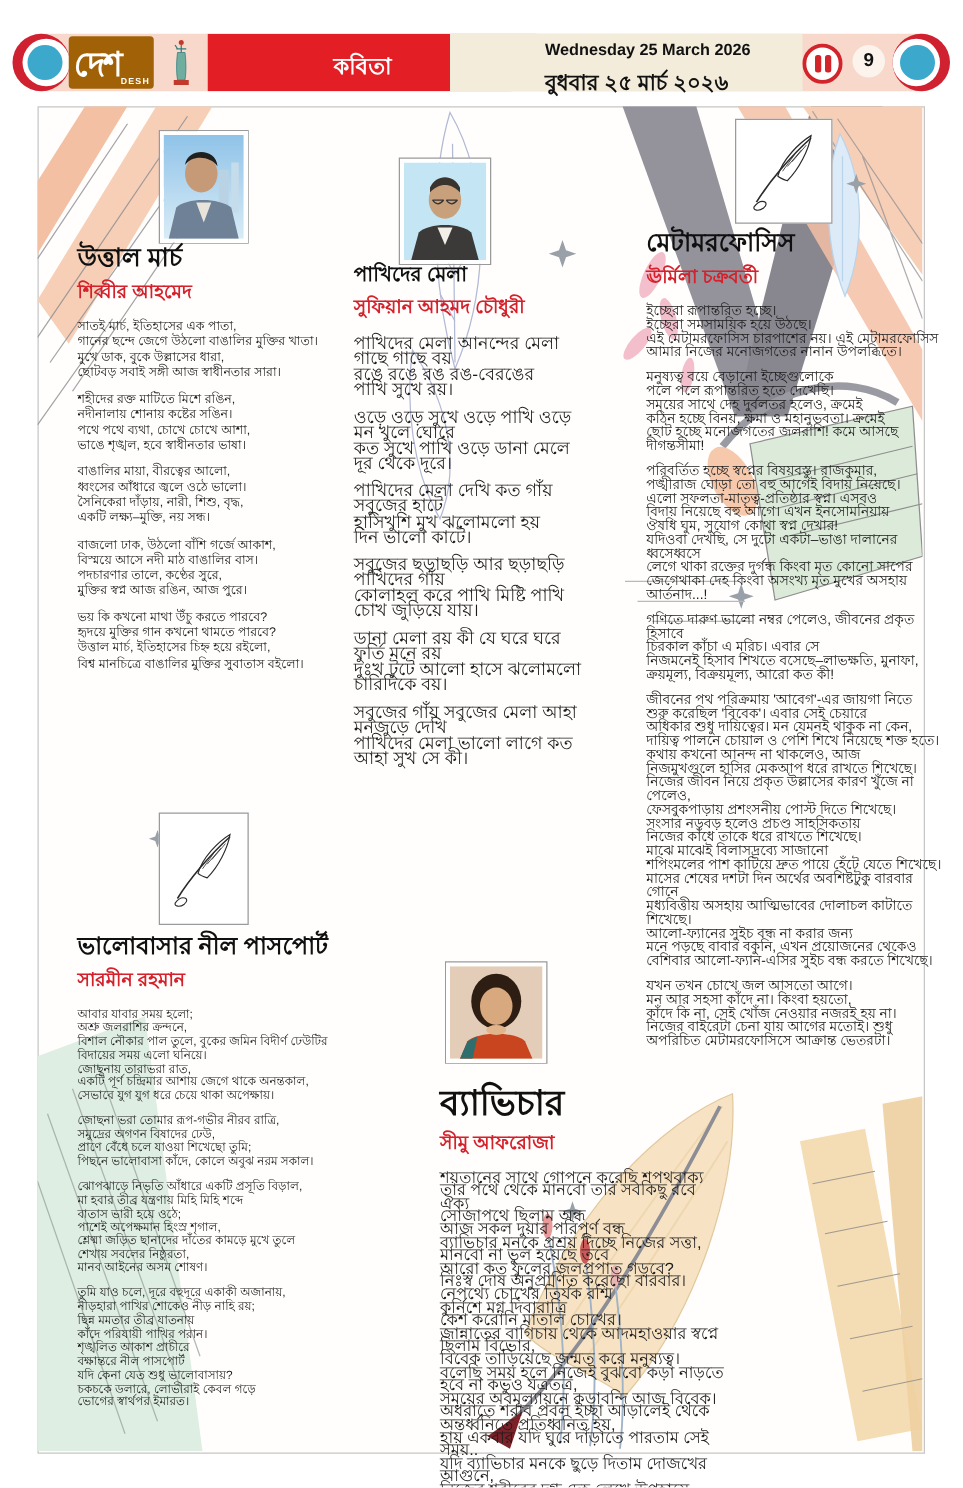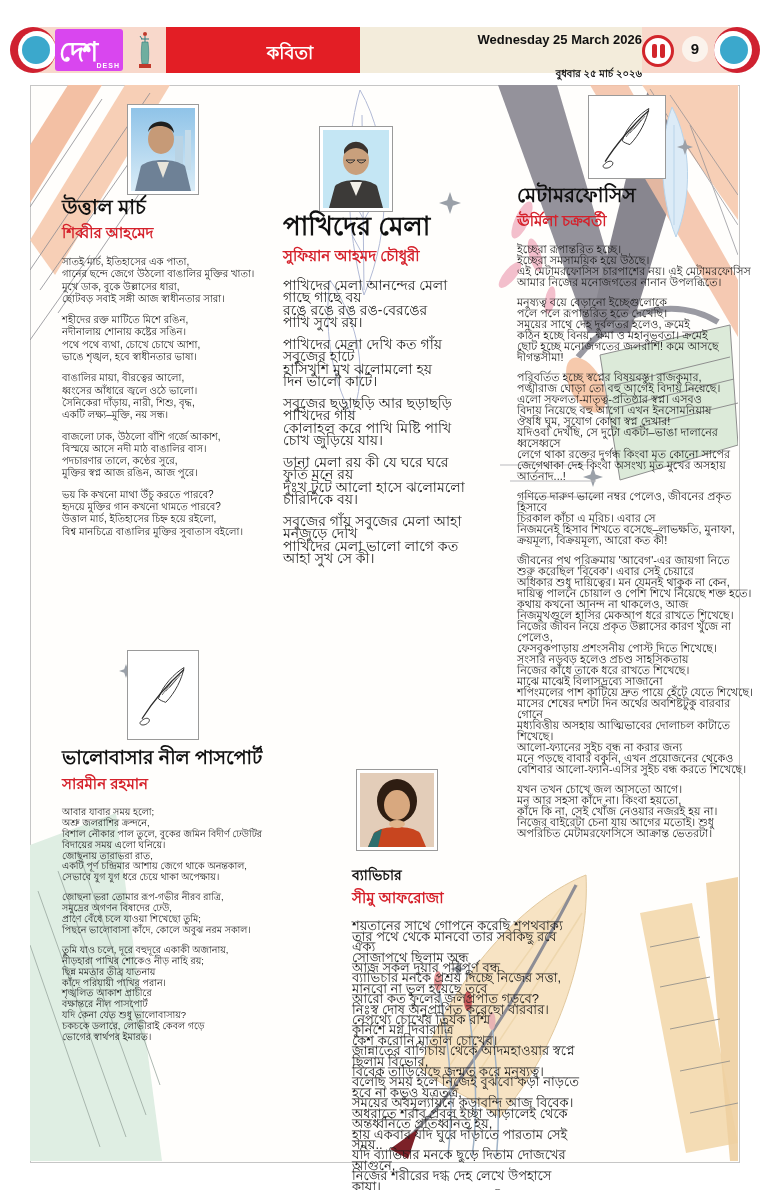--- a/index.html
+++ b/index.html
@@ -7,32 +7,32 @@
         font-family:"Liberation Sans","DejaVu Sans",sans-serif;}
   
   .strip{position:absolute;left:30px;top:27px;width:710px;height:46px;background:#f8d8cb;z-index:5;}
   .cap{position:absolute;top:0;width:46px;height:46px;}
   .cap i{position:absolute;border-radius:50%;display:block;}
   .cap .c-red{left:-14px;top:0;width:46px;height:46px;background:#cf2130;}
   .cap .c-white{left:-6px;top:4px;width:38px;height:38px;background:#fff;}
   .cap .c-blue{left:-2px;top:9px;width:28px;height:28px;background:#3ba8cc;}
   .cap.left{left:-6px;}
   .cap.right{right:-6px;transform:scaleX(-1);}
-  .logo-box{position:absolute;left:25px;top:2px;width:68px;height:42px;background:#d946ef;border-radius:3px;
+  .logo-box{position:absolute;left:25px;top:2px;width:68px;height:42px;background:#a16207;border-radius:3px;
             color:#fff;overflow:hidden;}
   .logo-box .bn{position:absolute;left:4px;top:2px;font-size:27px;font-weight:bold;letter-spacing:-2px;}
   .logo-box .en{position:absolute;right:3px;bottom:2px;font-size:7px;font-weight:bold;letter-spacing:1px;}
   .statue{position:absolute;left:104px;top:3px;width:22px;height:40px;}
   .banner{position:absolute;left:136px;top:0;width:300px;height:46px;}
   .banner-label{position:absolute;left:160px;top:12px;width:200px;text-align:center;color:#fff;
                 font-size:18px;font-weight:bold;z-index:2;}
   .cream{position:absolute;left:330px;top:0;width:282px;height:46px;background:#f3ecdb;}
-  .datebox{position:absolute;left:406px;top:5px;width:206px;text-align:right;z-index:2;color:#111;}
+  .datebox{position:absolute;left:406px;top:5px;width:206px;text-align:left;z-index:2;color:#111;}
   .datebox .en{font-size:13px;font-weight:bold;}
-  .datebox .bn{font-size:10px;font-weight:bold;margin-top:19px;}
+  .datebox .bn{font-size:17px;font-weight:bold;margin-top:6px;}
   .mark{position:absolute;left:612px;top:8px;width:26px;height:26px;border-radius:50%;
         background:#fff;border:3px solid #d2252b;display:flex;gap:3px;align-items:center;justify-content:center;}
   .mark i{width:5px;height:14px;border-radius:2px;background:#d2252b;display:block;}
   .pagenum{position:absolute;left:652px;top:9px;width:26px;height:26px;border-radius:50%;background:#fbf3ec;
            text-align:center;line-height:26px;font-size:15px;font-weight:bold;color:#111;}
   
   .frame{position:absolute;left:30px;top:85px;width:708px;height:1076px;border:1px solid #c6c6c6;
          background:#fffefc;z-index:0;}
   .decor{position:absolute;left:30px;top:85px;z-index:1;pointer-events:none;}
   
@@ -227,24 +227,25 @@
     <div class="body" style="font-size:10px;line-height:12.3px;">
         <p class="stanza">সাতই মার্চ, ইতিহাসের এক পাতা,<br>গানের ছন্দে জেগে উঠলো বাঙালির মুক্তির খাতা।<br>মুখে ডাক, বুকে উল্লাসের ধারা,<br>ছোটবড় সবাই সঙ্গী আজ স্বাধীনতার সারা।</p>
         <p class="stanza">শহীদের রক্ত মাটিতে মিশে রঙিন,<br>নদীনালায় শোনায় কষ্টের সঙিন।<br>পথে পথে ব্যথা, চোখে চোখে আশা,<br>ভাঙে শৃঙ্খল, হবে স্বাধীনতার ভাষা।</p>
         <p class="stanza">বাঙালির মায়া, বীরত্বের আলো,<br>ধ্বংসের আঁধারে জ্বলে ওঠে ভালো।<br>সৈনিকেরা দাঁড়ায়, নারী, শিশু, বৃদ্ধ,<br>একটি লক্ষ্য–মুক্তি, নয় সন্ধ।</p>
         <p class="stanza">বাজলো ঢাক, উঠলো বাঁশি গর্জে আকাশ,<br>বিস্ময়ে আসে নদী মাঠ বাঙালির বাস।<br>পদচারণার তালে, কণ্ঠের সুরে,<br>মুক্তির স্বপ্ন আজ রঙিন, আজ পুরে।</p>
         <p class="stanza">ভয় কি কখনো মাথা উঁচু করতে পারবে?<br>হৃদয়ে মুক্তির গান কখনো থামতে পারবে?<br>উত্তাল মার্চ, ইতিহাসের চিহ্ন হয়ে রইলো,<br>বিশ্ব মানচিত্রে বাঙালির মুক্তির সুবাতাস বইলো।</p>
       </div>
   </section>
 
   <section class="article" style="left:283px;top:212px;width:195px;">
-    <h2 class="title" style="font-size:26px;">পাখিদের মেলা</h2>
+    <h2 class="title" style="font-size:16px;">পাখিদের মেলা</h2>
     <div class="author">সুফিয়ান আহমদ চৌধুরী</div>
     <div class="body" style="font-size:14px;line-height:12.5px;">
         <p class="stanza">পাখিদের মেলা আনন্দের মেলা<br>গাছে গাছে বয়<br>রঙে রঙে রঙ রঙ-বেরঙের<br>পাখি সুখে রয়।</p>
+        <p class="stanza">ওড়ে ওড়ে সুখে ওড়ে পাখি ওড়ে<br>মন খুলে ঘোরে<br>কত সুখে পাখি ওড়ে ডানা মেলে<br>দূর থেকে দূরে।</p>
         <p class="stanza">পাখিদের মেলা দেখি কত গাঁয়<br>সবুজের হাটে<br>হাসিখুশি মুখ ঝলোমলো হয়<br>দিন ভালো কাটে।</p>
         <p class="stanza">সবুজের ছড়াছড়ি আর ছড়াছড়ি<br>পাখিদের গাঁয়<br>কোলাহল করে পাখি মিষ্টি পাখি<br>চোখ জুড়িয়ে যায়।</p>
         <p class="stanza">ডানা মেলা রয় কী যে ঘরে ঘরে<br>ফুর্তি মনে রয়<br>দুঃখ টুটে আলো হাসে ঝলোমলো<br>চারিদিকে বয়।</p>
         <p class="stanza">সবুজের গাঁয় সবুজের মেলা আহা<br>মনজুড়ে দেখি<br>পাখিদের মেলা ভালো লাগে কত<br>আহা সুখ সে কী।</p>
       </div>
   </section>
 
   <section class="article" style="left:503px;top:184px;width:240px;margin-left:14px;">
     <h2 class="title">মেটামরফোসিস</h2>
     <div class="author">ঊর্মিলা চক্রবর্তী</div>
@@ -257,25 +258,26 @@
         <p class="stanza">যখন তখন চোখে জল আসতো আগে।<br>মন আর সহসা কাঁদে না। কিংবা হয়তো,<br>কাঁদে কি না, সেই খোঁজ নেওয়ার নজরই হয় না।<br>নিজের বাইরেটা চেনা যায় আগের মতোই। শুধু<br>অপরিচিত মেটামরফোসিসে আক্রান্ত ভেতরটা।</p>
       </div>
   </section>
 
   <section class="article" style="left:62px;top:748px;width:218px;">
     <h2 class="title" style="font-size:19px;">ভালোবাসার নীল পাসপোর্ট</h2>
     <div class="author">সারমীন রহমান</div>
     <div class="body" style="font-size:9.5px;line-height:10.9px;">
         <p class="stanza">আবার যাবার সময় হলো;<br>অশ্রু জলরাশির ক্রন্দনে,<br>বিশাল নৌকার পাল তুলে, বুকের জমিন বিদীর্ণ ঢেউটির<br>বিদায়ের সময় এলো ঘনিয়ে।<br>জোছনায় তারাভরা রাত,<br>একটি পূর্ণ চন্দ্রিমার আশায় জেগে থাকে অনন্তকাল,<br>সেভাবে যুগ যুগ ধরে চেয়ে থাকা অপেক্ষায়।</p>
         <p class="stanza">জোছনা ভরা তোমার রূপ-গভীর নীরব রাত্রি,<br>সমুদ্রের অগণন বিষাদের ঢেউ,<br>প্রাণে বেঁধে চলে যাওয়া শিখেছো তুমি;<br>পিছনে ভালোবাসা কাঁদে, কোলে অবুঝ নরম সকাল।</p>
+        <p class="stanza">ঝোপঝাড়ে নিভৃতি আঁধারে একটি প্রসূতি বিড়াল,<br>মা হবার তীব্র যন্ত্রণায় মিহি মিহি শব্দে<br>বাতাস ভারী হয়ে ওঠে;<br>পাশেই অপেক্ষমান হিংস্র শৃগাল,<br>শ্লেষ্মা জড়িত ছানাদের দাঁতের কামড়ে মুখে তুলে<br>শেখায় সবলের নিষ্ঠুরতা,<br>মানব আইনের অসম শোষণ।</p>
         <p class="stanza">তুমি যাও চলে, দূরে বহুদূরে একাকী অজানায়,<br>নীড়হারা পাখির শোকেও নীড় নাহি রয়;<br>ছিন্ন মমতার তীব্র যাতনায়<br>কাঁদে পরিযায়ী পাখির পরান।<br>শৃঙ্খলিত আকাশ প্রাচীরে<br>বক্ষান্তরে নীল পাসপোর্ট<br>যদি কেনা যেত শুধু ভালোবাসায়?<br>চকচকে ডলারে, লোভীরাই কেবল গড়ে<br>ভোগের স্বার্থপর ইমারত।</p>
       </div>
   </section>
 
   <section class="article" style="left:352px;top:868px;width:230px;">
-    <h2 class="title" style="font-size:14px;">ব্যাভিচার</h2>
+    <h2 class="title" style="font-size:28px;">ব্যাভিচার</h2>
     <div class="author">সীমু আফরোজা</div>
     <div class="body" style="font-size:13px;line-height:10.4px;">
         <p class="stanza">শয়তানের সাথে গোপনে করেছি শপথবাক্য<br>তার পথে থেকে মানবো তার সবকিছু রবে ঐক্য<br>সোজাপথে ছিলাম অন্ধ<br>আজ সকল দুয়ার পরিপূর্ণ বন্ধ<br>ব্যাভিচার মনকে প্রশ্রয় দিচ্ছে নিজের সত্তা,<br>মানবো না ভুল হয়েছে তবে<br>আরো কত ফুলের জলপ্রপাত গড়বে?<br>নিঃস্ব দোষ অনুপ্রাণিত করেছো বারবার।<br>নেপথ্যে চোখের তির্যক রশ্মি<br>কুর্নিশে মগ্ন দিবারাত্রি<br>কেশ করোনি মাতাল চোখের।<br>জান্নাতের বাগিচায় থেকে আদমহাওয়ার স্বপ্নে ছিলাম বিভোর,<br>বিবেক তাড়িয়েছে জন্মত করে মনুষ্যত্ব।<br>বলেছি সময় হলে নিজেই বুঝবো কড়া নাড়তে হবে না কভুও যত্রতত্র,<br>সময়ের অবমূল্যায়নে কড়াবন্দি আজ বিবেক।<br>অধরাতে শরাব প্রবল ইচ্ছা আড়ালেই থেকে অন্তর্ধ্বনিতে প্রতিধ্বনিত হয়,<br>হায় একবার যদি ঘুরে দাঁড়াতে পারতাম সেই সময়..<br>যদি ব্যাভিচার মনকে ছুড়ে দিতাম দোজখের আগুনে,<br>নিজের শরীরের দগ্ধ দেহ লেখে উপহাসে কায়া।<br>ছায়ার মতো নড়েচড়ে বোবা বিবেকের দংশনে দেহ সারা,<br>আরো একবার যদি সুযোগ পায় সে শান্তিক।<br>ভুলকে তসবিহ করে জপিবে ক্ষমা রবের নিদারে আমরন সে দাম্ভিক।</p>
       </div>
   </section>
 
 </div>
 
 </body></html>

